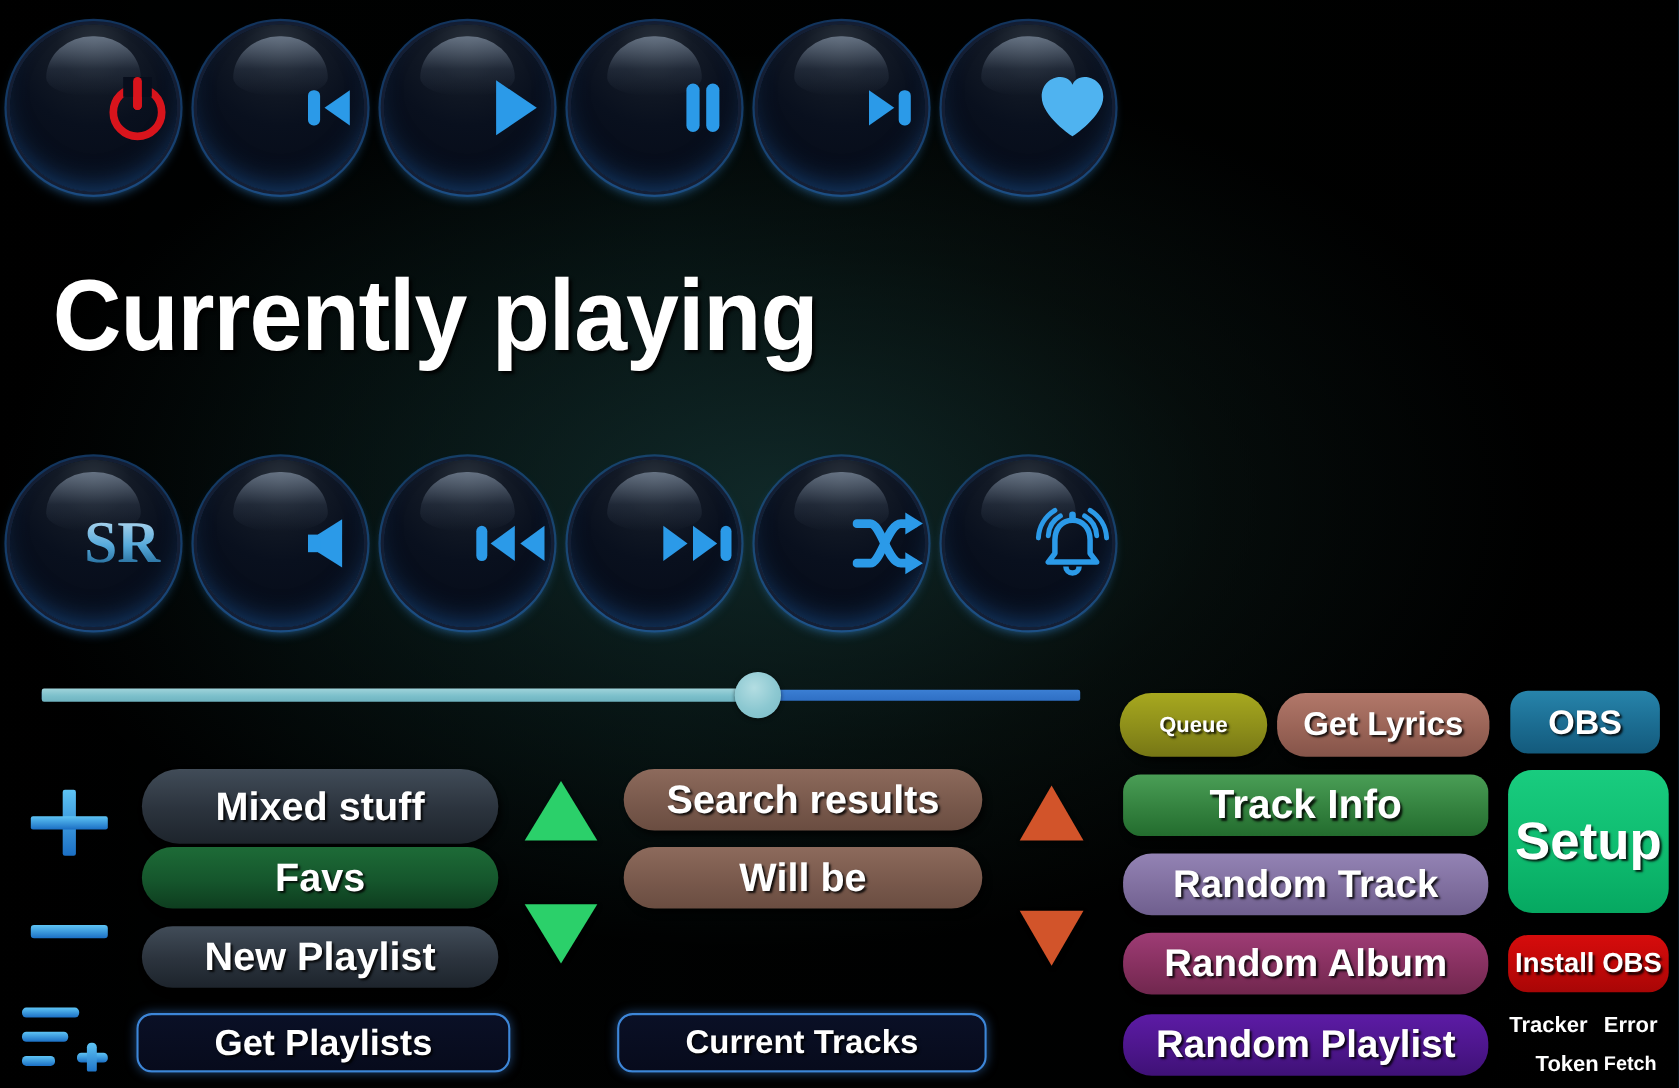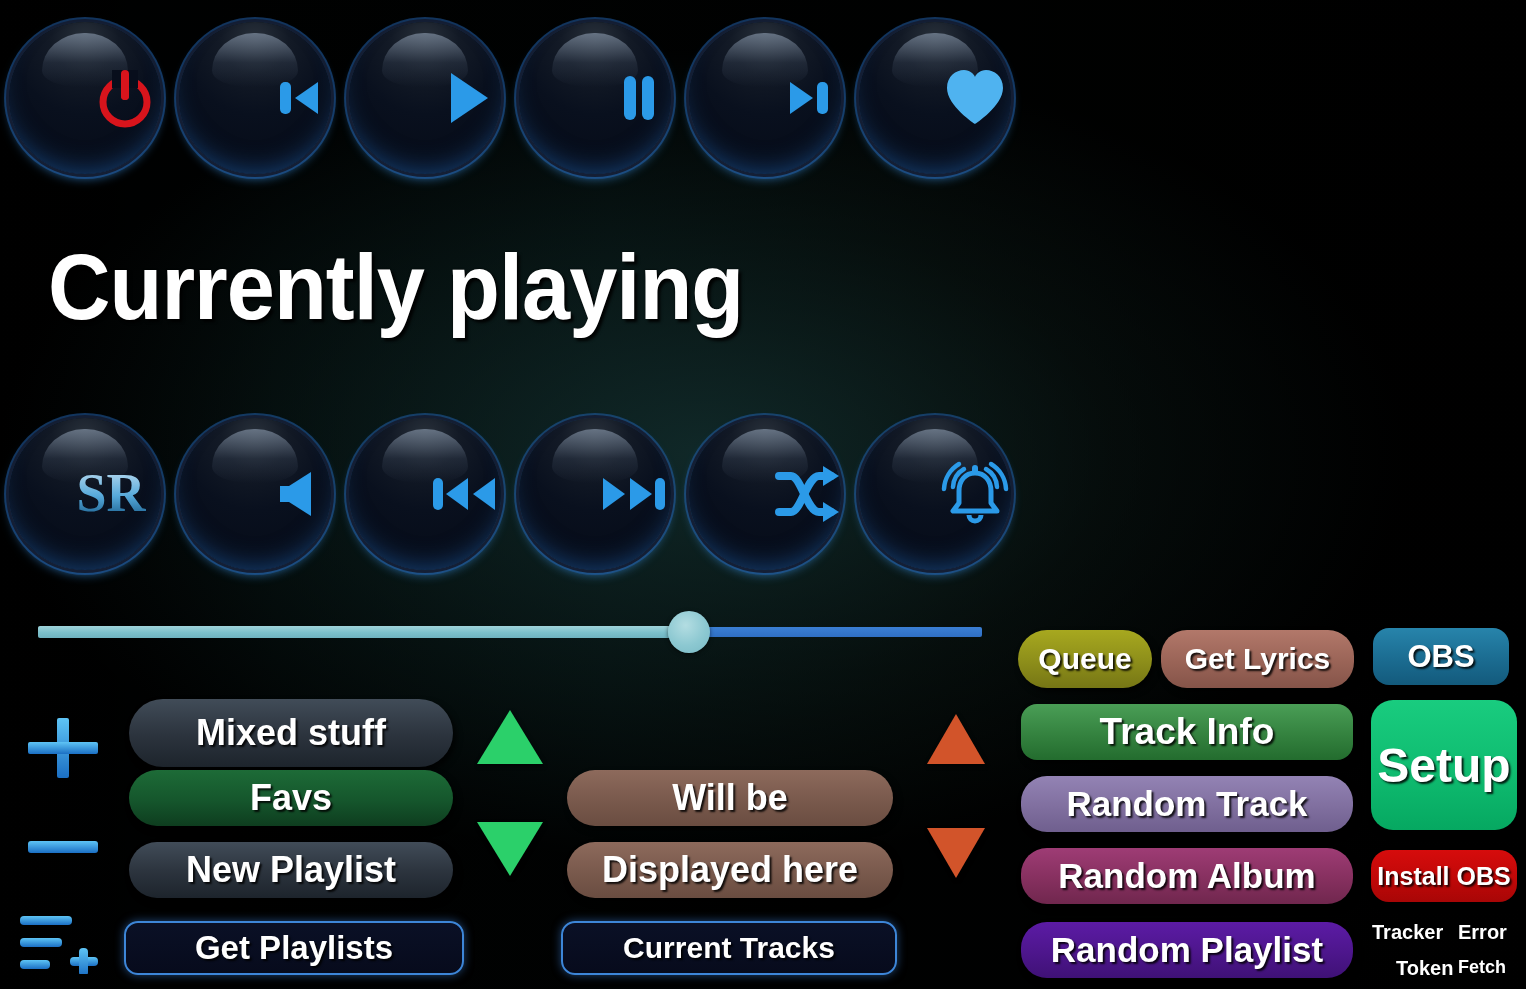--- a/index.html
+++ b/index.html
@@ -648,28 +648,28 @@
   </span>
 
   <div class="pill pill-dark" style="left:129px; top:699px; width:324px; height:68px; font-size:36px;">Mixed stuff</div>
   <div class="pill pill-green" style="left:129px; top:770px; width:324px; height:56px; font-size:36px;">Favs</div>
   <div class="pill pill-dark" style="left:129px; top:842px; width:324px; height:56px; font-size:36px;">New Playlist</div>
   <div class="pill pill-outline" style="left:124px; top:921px; width:340px; height:54px; font-size:33px;">Get Playlists</div>
 
   <div class="tri tri-up-green" style="left:477px; top:710px;"></div>
   <div class="tri tri-down-green" style="left:477px; top:822px;"></div>
 
+  <div class="pill pill-brown" style="left:567px; top:699px; width:326px; height:56px; font-size:36px;">Search results</div>
   <div class="pill pill-brown" style="left:567px; top:770px; width:326px; height:56px; font-size:36px;">Will be</div>
-  <div class="pill pill-brown" style="left:567px; top:842px; width:326px; height:56px; font-size:36px;">Displayed here</div>
   <div class="pill pill-outline" style="left:561px; top:921px; width:336px; height:54px; font-size:30px;">Current Tracks</div>
 
   <div class="tri tri-up-orange" style="left:927px; top:714px;"></div>
   <div class="tri tri-down-orange" style="left:927px; top:828px;"></div>
 
-  <div class="pill pill-olive" style="left:1018px; top:630px; width:134px; height:58px; font-size:30px; border-radius:29px;">Queue</div>
+  <div class="pill pill-olive" style="left:1018px; top:630px; width:134px; height:58px; font-size:20px; border-radius:29px;">Queue</div>
   <div class="pill pill-salmon" style="left:1161px; top:630px; width:193px; height:58px; font-size:30px; border-radius:26px;">Get Lyrics</div>
   <div class="pill pill-teal" style="left:1373px; top:628px; width:136px; height:57px; font-size:31px; border-radius:16px;">OBS</div>
 
   <div class="pill pill-grass" style="left:1021px; top:704px; width:332px; height:56px; font-size:37px; border-radius:16px;">Track Info</div>
   <div class="pill pill-lilac" style="left:1021px; top:776px; width:332px; height:56px; font-size:35px; border-radius:26px;">Random Track</div>
   <div class="pill pill-magenta" style="left:1021px; top:848px; width:332px; height:56px; font-size:35px; border-radius:26px;">Random Album</div>
   <div class="pill pill-violet" style="left:1021px; top:922px; width:332px; height:56px; font-size:35px; border-radius:26px;">Random Playlist</div>
 
   <div class="pill pill-mint" style="left:1371px; top:700px; width:146px; height:130px; font-size:48px;">Setup</div>
   <div class="pill pill-red" style="left:1371px; top:850px; width:146px; height:52px; font-size:25px;">Install OBS</div>

